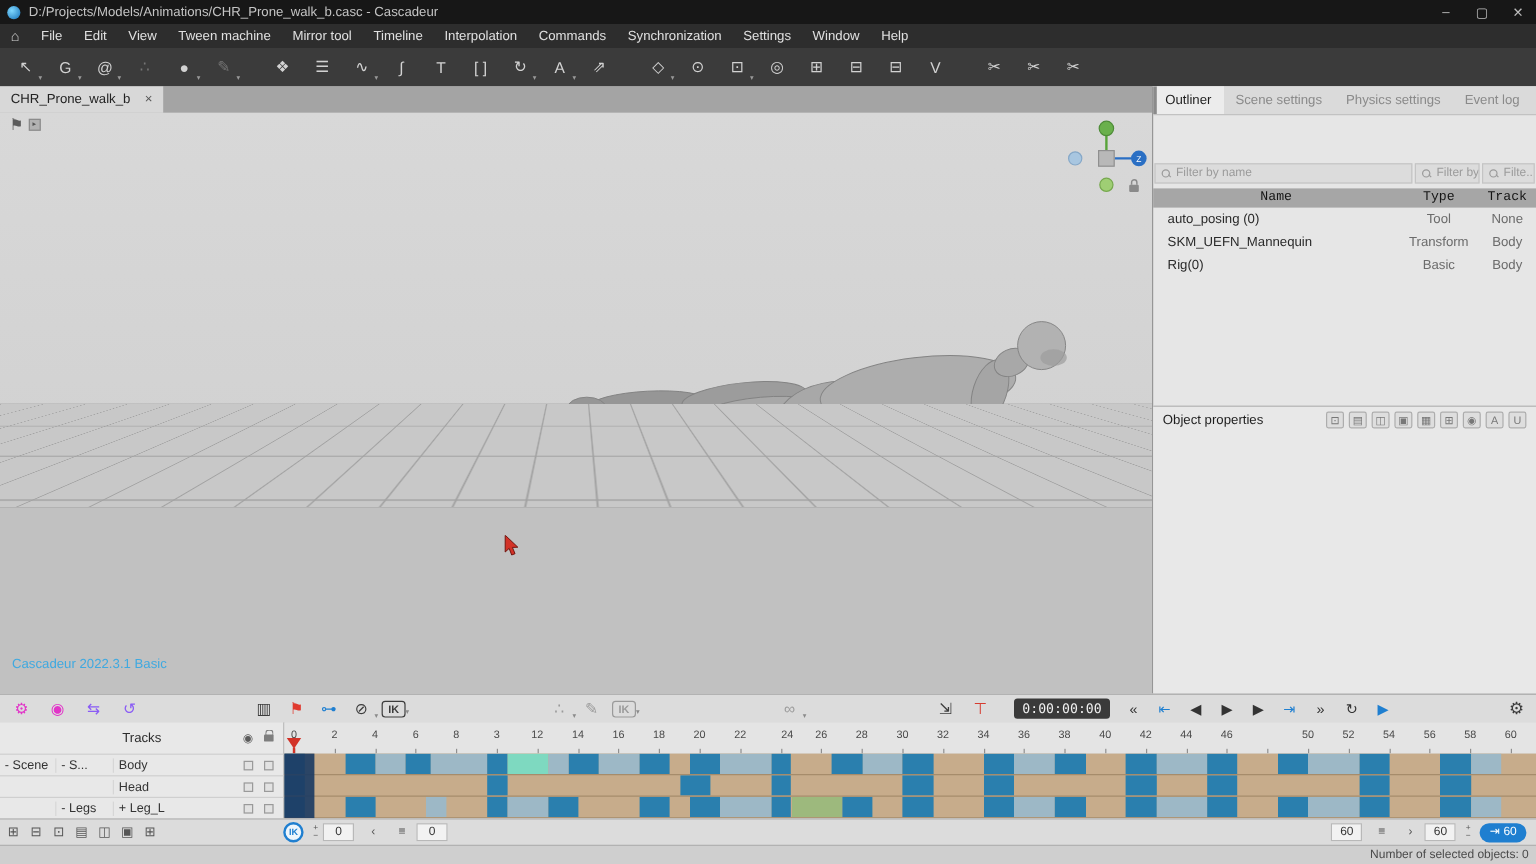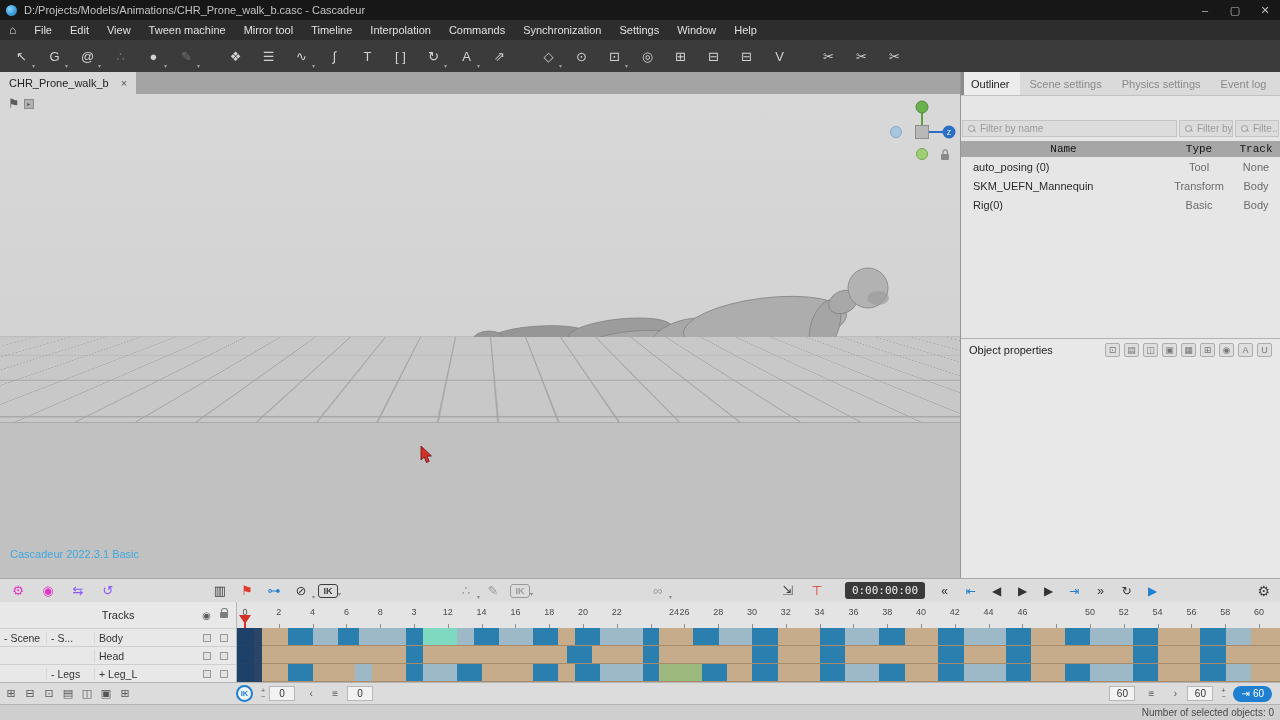--- a/index.html
+++ b/index.html
@@ -63,21 +63,21 @@
   .mannequin { position:absolute; left:455px; top:160px; }
   .cursor { position:absolute; left:420px; top:352px; }
 
   
   .right-panel { position:absolute; left:960px; top:72px; width:320px; height:506px;
                  background:#e6e6e6; border-left:1px solid #969696; color:#333; }
   .rp-tabs { display:flex; height:24px; align-items:center; background:#dadada;
              border-bottom:1px solid #c2c2c2; }
   .rp-tab { padding:0 10px; height:100%; display:flex; align-items:center; color:#8a8a8a; font-size:11px; }
   .rp-tab.active { color:#1e1e1e; background:#ececec; border-left:3px solid #8a8a8a; padding-left:7px; }
-  .rp-filters { display:flex; gap:2px; margin:24px 1px 4px 1px; }
+  .rp-filters { display:flex; gap:2px; margin:40px 1px 4px 1px; }
   .filter-box { height:17px; background:#dcdcdc; border:1px solid #c4c4c4; display:flex;
                 align-items:center; gap:4px; padding:0 5px; color:#9b9b9b; font-size:10px;
                 overflow:hidden; white-space:nowrap; }
   .filter-box.f1 { flex:1; }
   .filter-box.f2 { width:54px; }
   .filter-box.f3 { width:44px; }
   .mag-icon { position:relative; width:8px; height:8px; flex:0 0 8px; }
   .mag-icon::before { content:""; position:absolute; left:0; top:0; width:5px; height:5px;
                       border:1.2px solid #9b9b9b; border-radius:50%; }
   .mag-icon::after { content:""; position:absolute; left:5px; top:5px; width:3px; height:1.3px;
@@ -428,21 +428,21 @@
       <div class="ruler-num" style="left: 244.6px;">14</div>
       <div class="ruler-tick" style="left: 244.6px;"></div>
       <div class="ruler-num" style="left: 278.4px;">16</div>
       <div class="ruler-tick" style="left: 278.4px;"></div>
       <div class="ruler-num" style="left: 312.2px;">18</div>
       <div class="ruler-tick" style="left: 312.2px;"></div>
       <div class="ruler-num" style="left: 346px; text-align: center;">20</div>
       <div class="ruler-tick" style="left: 346px;"></div>
       <div class="ruler-num" style="left: 379.8px;">22</div>
       <div class="ruler-tick" style="left: 379.8px;"></div>
-      <div class="ruler-num" style="left: 437px;">24</div>
+      <div class="ruler-num" style="left: 419px;">24</div>
       <div class="ruler-tick" style="left: 413.6px;"></div>
       <div class="ruler-num" style="left: 447.4px;">26</div>
       <div class="ruler-tick" style="left: 447.4px;"></div>
       <div class="ruler-num" style="left: 481.2px;">28</div>
       <div class="ruler-tick" style="left: 481.2px;"></div>
       <div class="ruler-num" style="left: 515px;">30</div>
       <div class="ruler-tick" style="left: 515px;"></div>
       <div class="ruler-num" style="left: 548.8px;">32</div>
       <div class="ruler-tick" style="left: 548.8px;"></div>
       <div class="ruler-num" style="left: 582.6px;">34</div>

